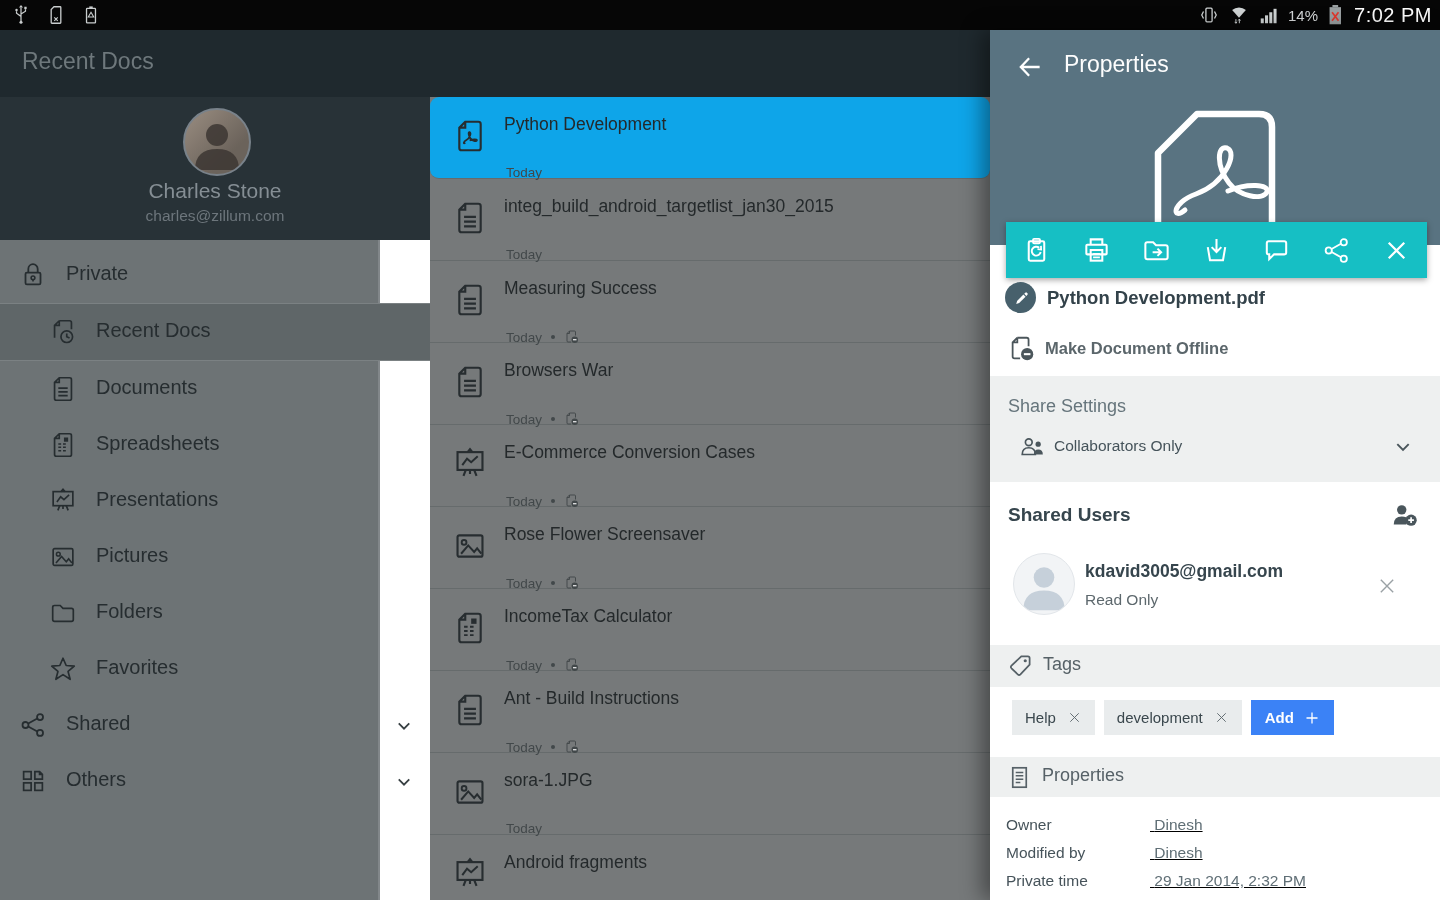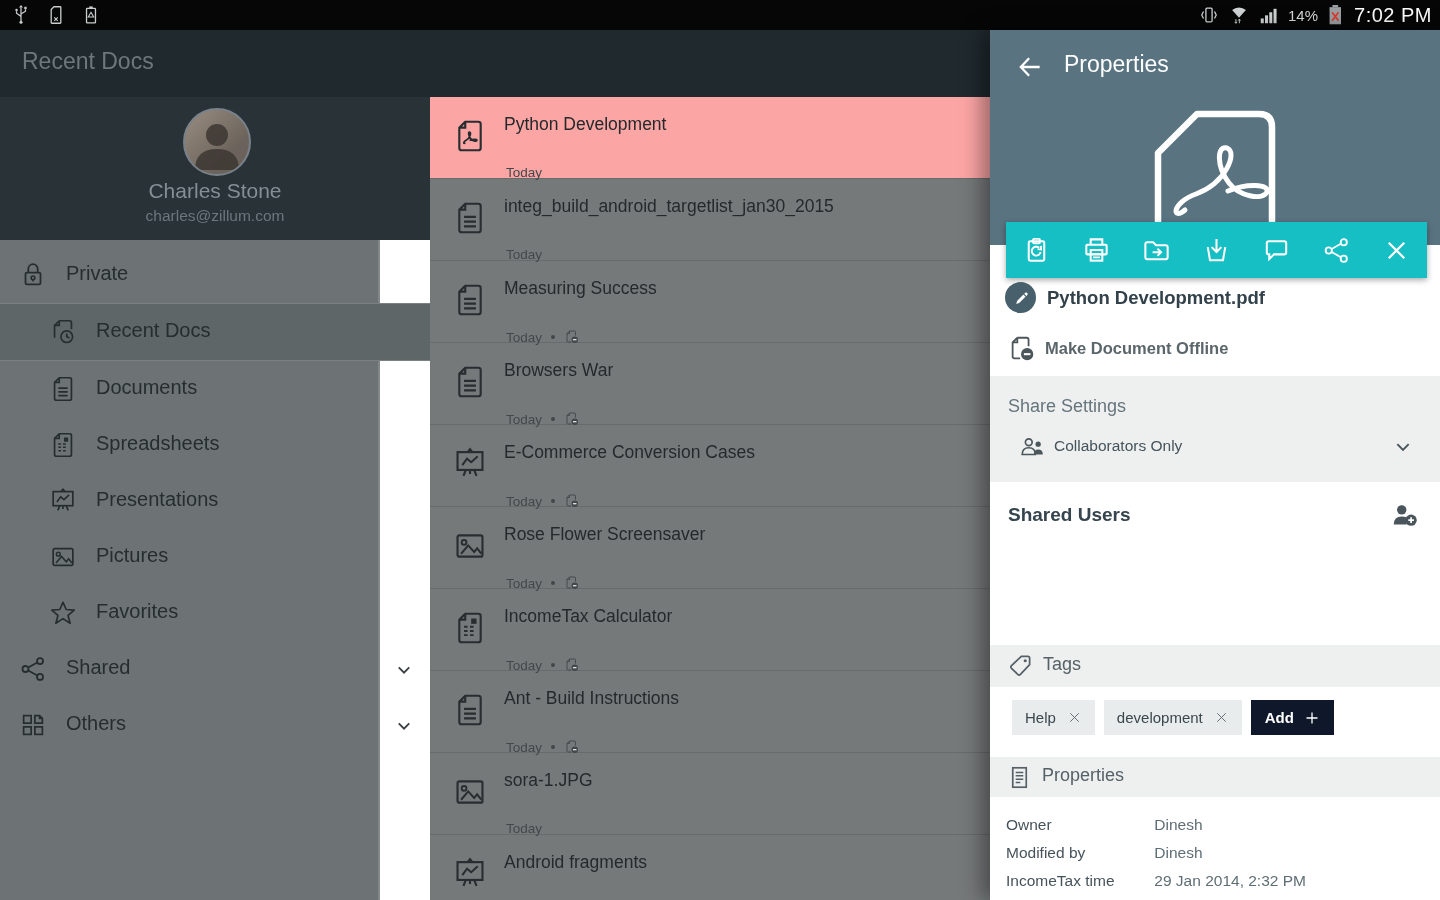--- a/index.html
+++ b/index.html
@@ -31,21 +31,21 @@
   .nav-row{position:relative;height:56px;color:#262d30;}
   .nav-row.selected{background:#5f6668;border-top:1px solid #7b8183;border-bottom:1px solid #7b8183;}
   .nav-ic-top{position:absolute;left:18px;top:13px;}
   .nav-ic-sub{position:absolute;left:48px;top:13px;}
   .nav-lab-top{position:absolute;left:66px;top:15px;font-size:20px;}
   .nav-lab-sub{position:absolute;left:96px;top:15px;font-size:20px;}
   .nav-chev{position:absolute;right:14px;top:17px;color:#373f42;}
 
   .doclist{position:absolute;left:430px;top:97px;width:560px;height:803px;background:#76797a;}
   .doc-row{position:relative;height:81px;border-bottom:1px solid #666b6c;color:#272d30;}
-  .doc-row.selected{background:#fca5a5;}
+  .doc-row.selected{background:#0ea5e9;border-radius:9px;}
   .doc-ic{position:absolute;left:21px;top:20px;}
   .doc-title{position:absolute;left:74px;top:17px;font-size:17.5px;color:#24292b;}
   .doc-sub{position:absolute;left:76px;top:47px;display:flex;align-items:center;gap:9px;
            font-size:13.5px;color:#42484a;margin-top:21px;}
   .dot{width:4px;height:4px;border-radius:50%;background:#42484a;}
 
   
   .panel{position:absolute;left:990px;top:30px;width:450px;height:870px;background:#fff;
          box-shadow:-8px 0 20px rgba(0,0,0,.4);}
   .panel-head{position:absolute;left:0;top:0;width:450px;height:215px;background:#597381;}
@@ -83,27 +83,27 @@
   .user-perm{position:absolute;left:95px;top:46px;font-size:15.5px;color:#5d686d;}
   .user-remove{position:absolute;right:42px;top:30px;color:#9aa1a5;}
 
   .tags-head{position:absolute;left:0;top:615px;width:450px;height:42px;background:#eef0f0;}
   .tags-ic{position:absolute;left:16px;top:7px;color:#566167;}
   .tags-title{position:absolute;left:53px;top:9px;font-size:18px;color:#566167;}
   .chips-row{position:absolute;left:22px;top:670px;display:flex;gap:9px;}
   .chip{height:35px;display:flex;align-items:center;gap:11px;padding:0 13px;background:#e9eced;
         font-size:15px;color:#3a474d;}
   .chip .x{color:#5d686d;display:flex;}
-  .chip-add{height:35px;display:flex;align-items:center;gap:10px;padding:0 14px;background:#0f172a;
+  .chip-add{height:35px;display:flex;align-items:center;gap:10px;padding:0 14px;background:#3b82f6;
             color:#fff;font-size:15px;font-weight:bold;}
 
   .props-head{position:absolute;left:0;top:727px;width:450px;height:40px;background:#eef0f0;}
   .props-ic{position:absolute;left:16px;top:7px;color:#566167;}
   .props-title{position:absolute;left:52px;top:8px;font-size:18px;color:#566167;}
-  .prop-row{position:absolute;left:16px;width:420px;height:24px;font-size:15.5px;}
+  .prop-row{position:absolute;left:16px;width:420px;height:24px;font-size:15.5px;text-decoration:underline;}
   .prop-label{display:inline-block;width:144px;color:#46535a;}
   .prop-value{color:#5f6e75;}
 </style>
 </head>
 <body>
 
 <svg width="0" height="0" style="position:absolute">
   <defs>
     <symbol id="sym-page" viewBox="0 0 32 32">
         <path d="M12 4 L7 9 V26 Q7 28 9 28 H23 Q25 28 25 26 V6 Q25 4 23 4 Z M12 4 V9 H7" fill="none" stroke="currentColor" stroke-width="1.8"></path>
@@ -345,20 +345,26 @@
         <span class="nav-lab-sub">Presentations</span>
       </div>
       <div class="nav-row">
         <svg class="ic nav-ic-sub" width="30" height="30">
             <use href="#sym-img"></use>
           </svg>
         <span class="nav-lab-sub">Pictures</span>
       </div>
       <div class="nav-row">
         <svg class="ic nav-ic-sub" width="30" height="30">
+            <use href="#sym-folder"></use>
+          </svg>
+        <span class="nav-lab-sub">Folders</span>
+      </div>
+      <div class="nav-row">
+        <svg class="ic nav-ic-sub" width="30" height="30">
             <use href="#sym-star"></use>
           </svg>
         <span class="nav-lab-sub">Favorites</span>
       </div>
       <div class="nav-row">
         <svg class="ic nav-ic-top" width="30" height="30">
             <use href="#sym-share"></use>
           </svg>
         <span class="nav-lab-top">Shared</span>
         <svg class="ic nav-chev" width="24" height="24">
@@ -575,20 +581,32 @@
         </svg>
     </div>
 
     <div class="sharedusers-head">
       <div class="su-title">Shared Users</div>
       <svg class="ic su-add" width="30" height="30">
           <use href="#sym-person-add"></use>
         </svg>
     </div>
 
+    <div class="user-row">
+      <div class="user-avatar">
+        <svg class="ic" width="60" height="60" style="color:#c6d0da">
+            <use href="#sym-avatar-ph"></use>
+          </svg>
+      </div>
+      <div class="user-mail">kdavid3005@gmail.com</div>
+      <div class="user-perm">Read Only</div>
+      <svg class="ic user-remove" width="22" height="22">
+          <use href="#sym-x"></use>
+        </svg>
+    </div>
 
     <div class="tags-head">
       <svg class="ic tags-ic" width="28" height="28">
           <use href="#sym-tag"></use>
         </svg>
       <span class="tags-title">Tags</span>
     </div>
     <div class="chips-row">
       <div class="chip">
         <span>Help</span>
@@ -622,18 +640,18 @@
     </div>
     <div class="prop-row" style="top:786px">
       <span class="prop-label">Owner</span>
       <span class="prop-value">Dinesh</span>
     </div>
     <div class="prop-row" style="top:814px">
       <span class="prop-label">Modified by</span>
       <span class="prop-value">Dinesh</span>
     </div>
     <div class="prop-row" style="top:842px">
-      <span class="prop-label">IncomeTax time</span>
+      <span class="prop-label">Private time</span>
       <span class="prop-value">29 Jan 2014, 2:32 PM</span>
     </div>
   </div>
 
 </div>
 
 </body></html>

